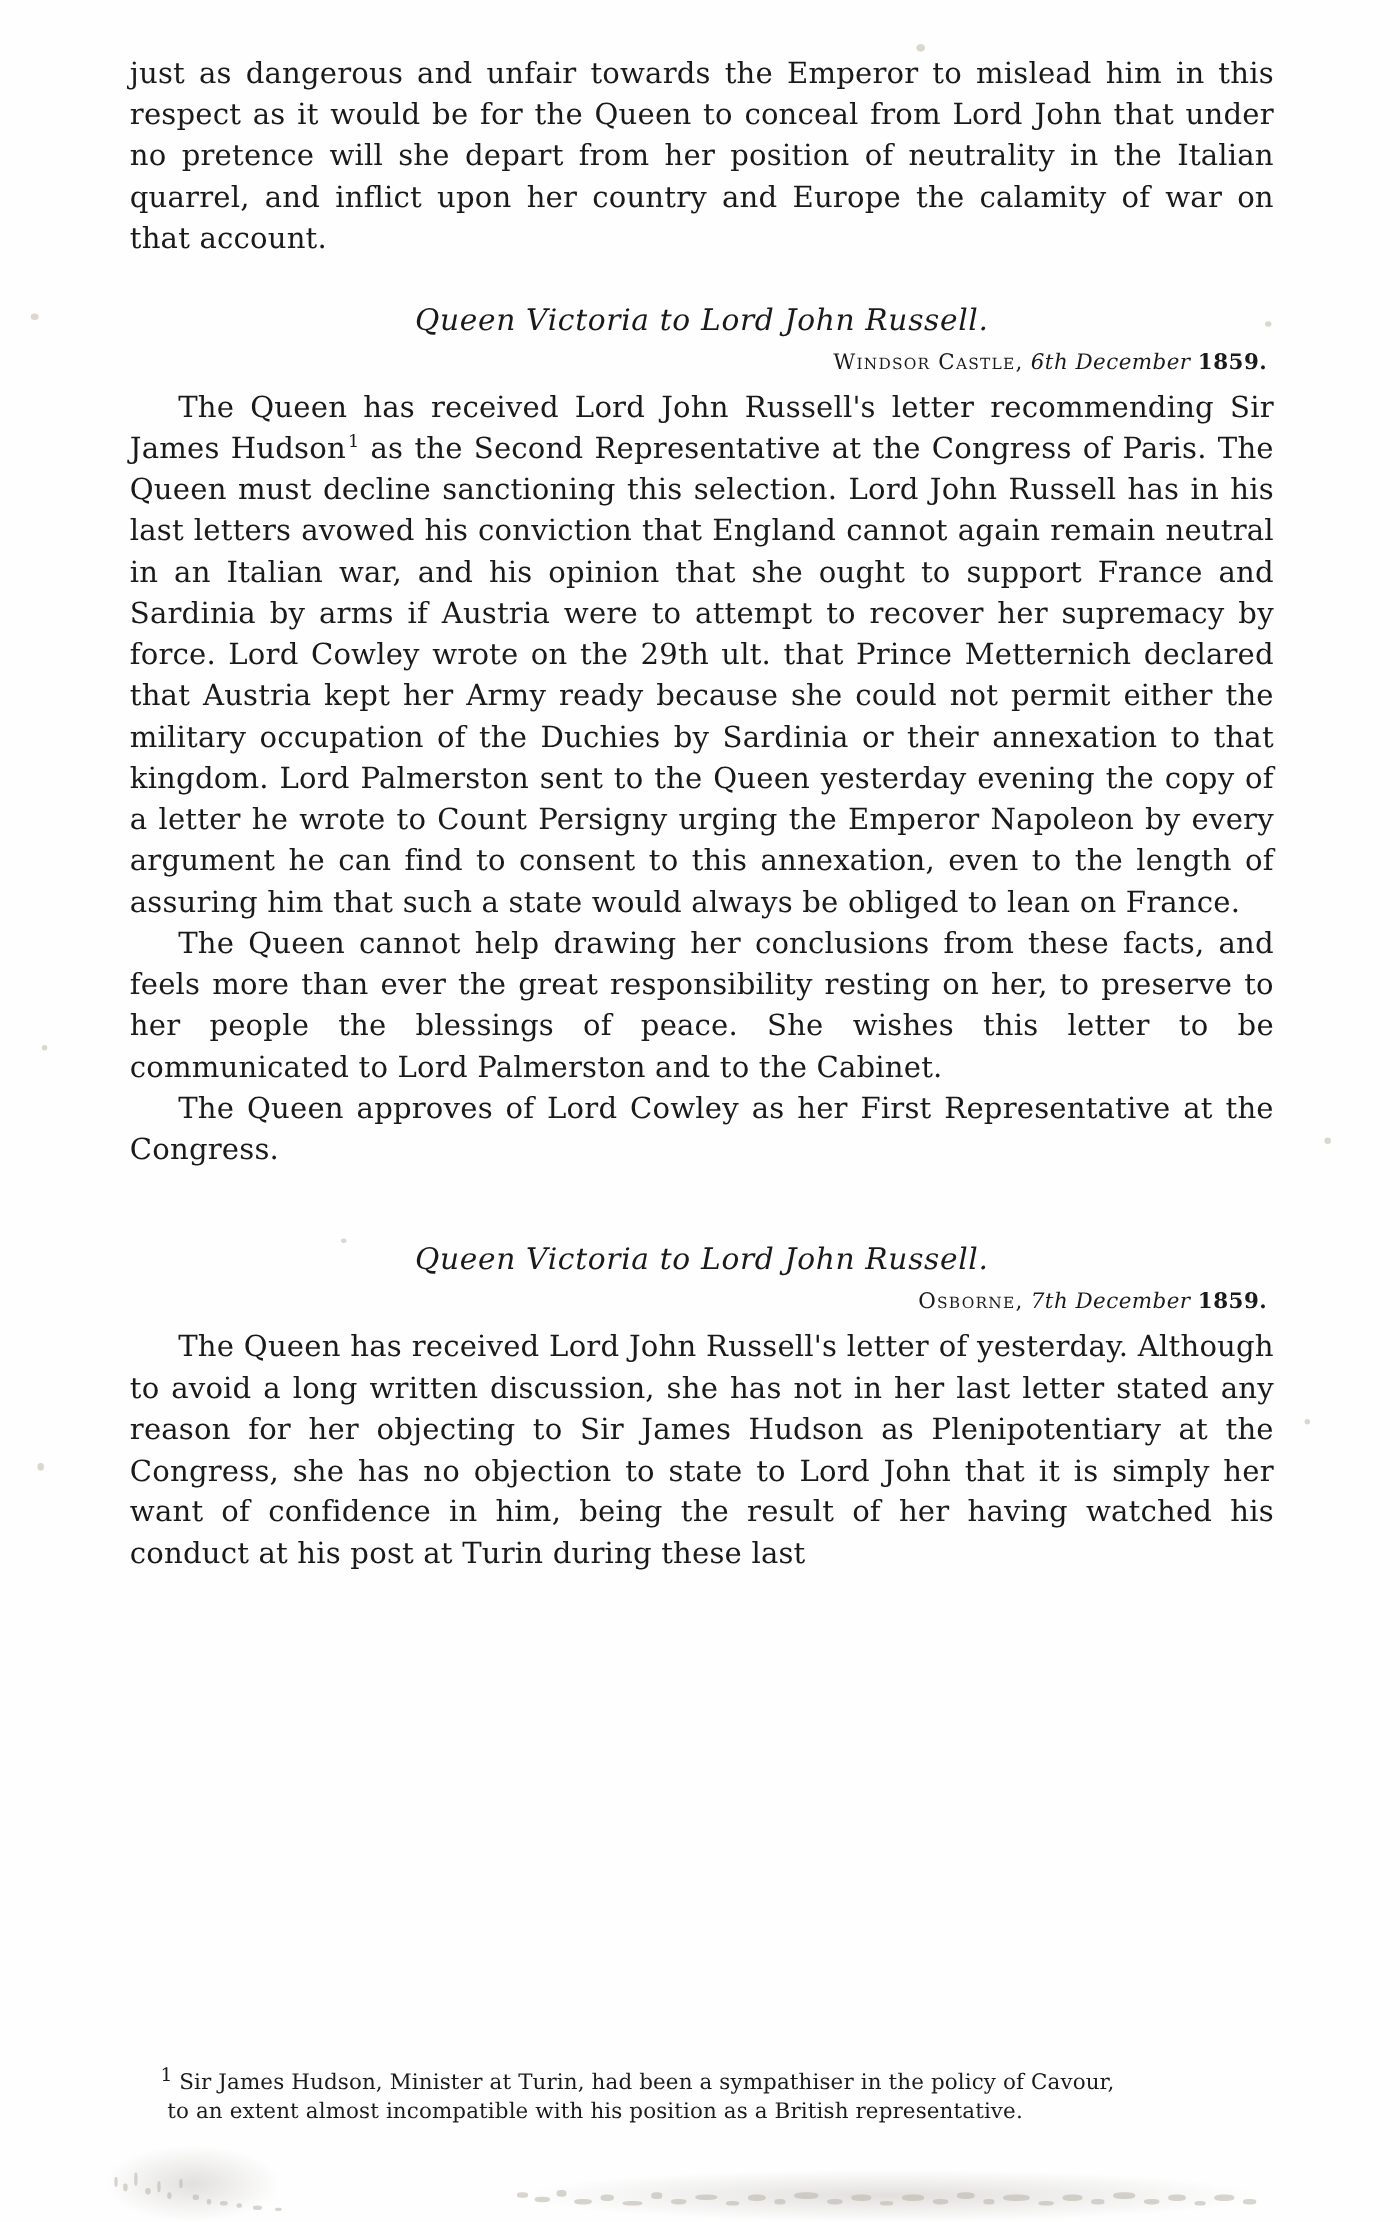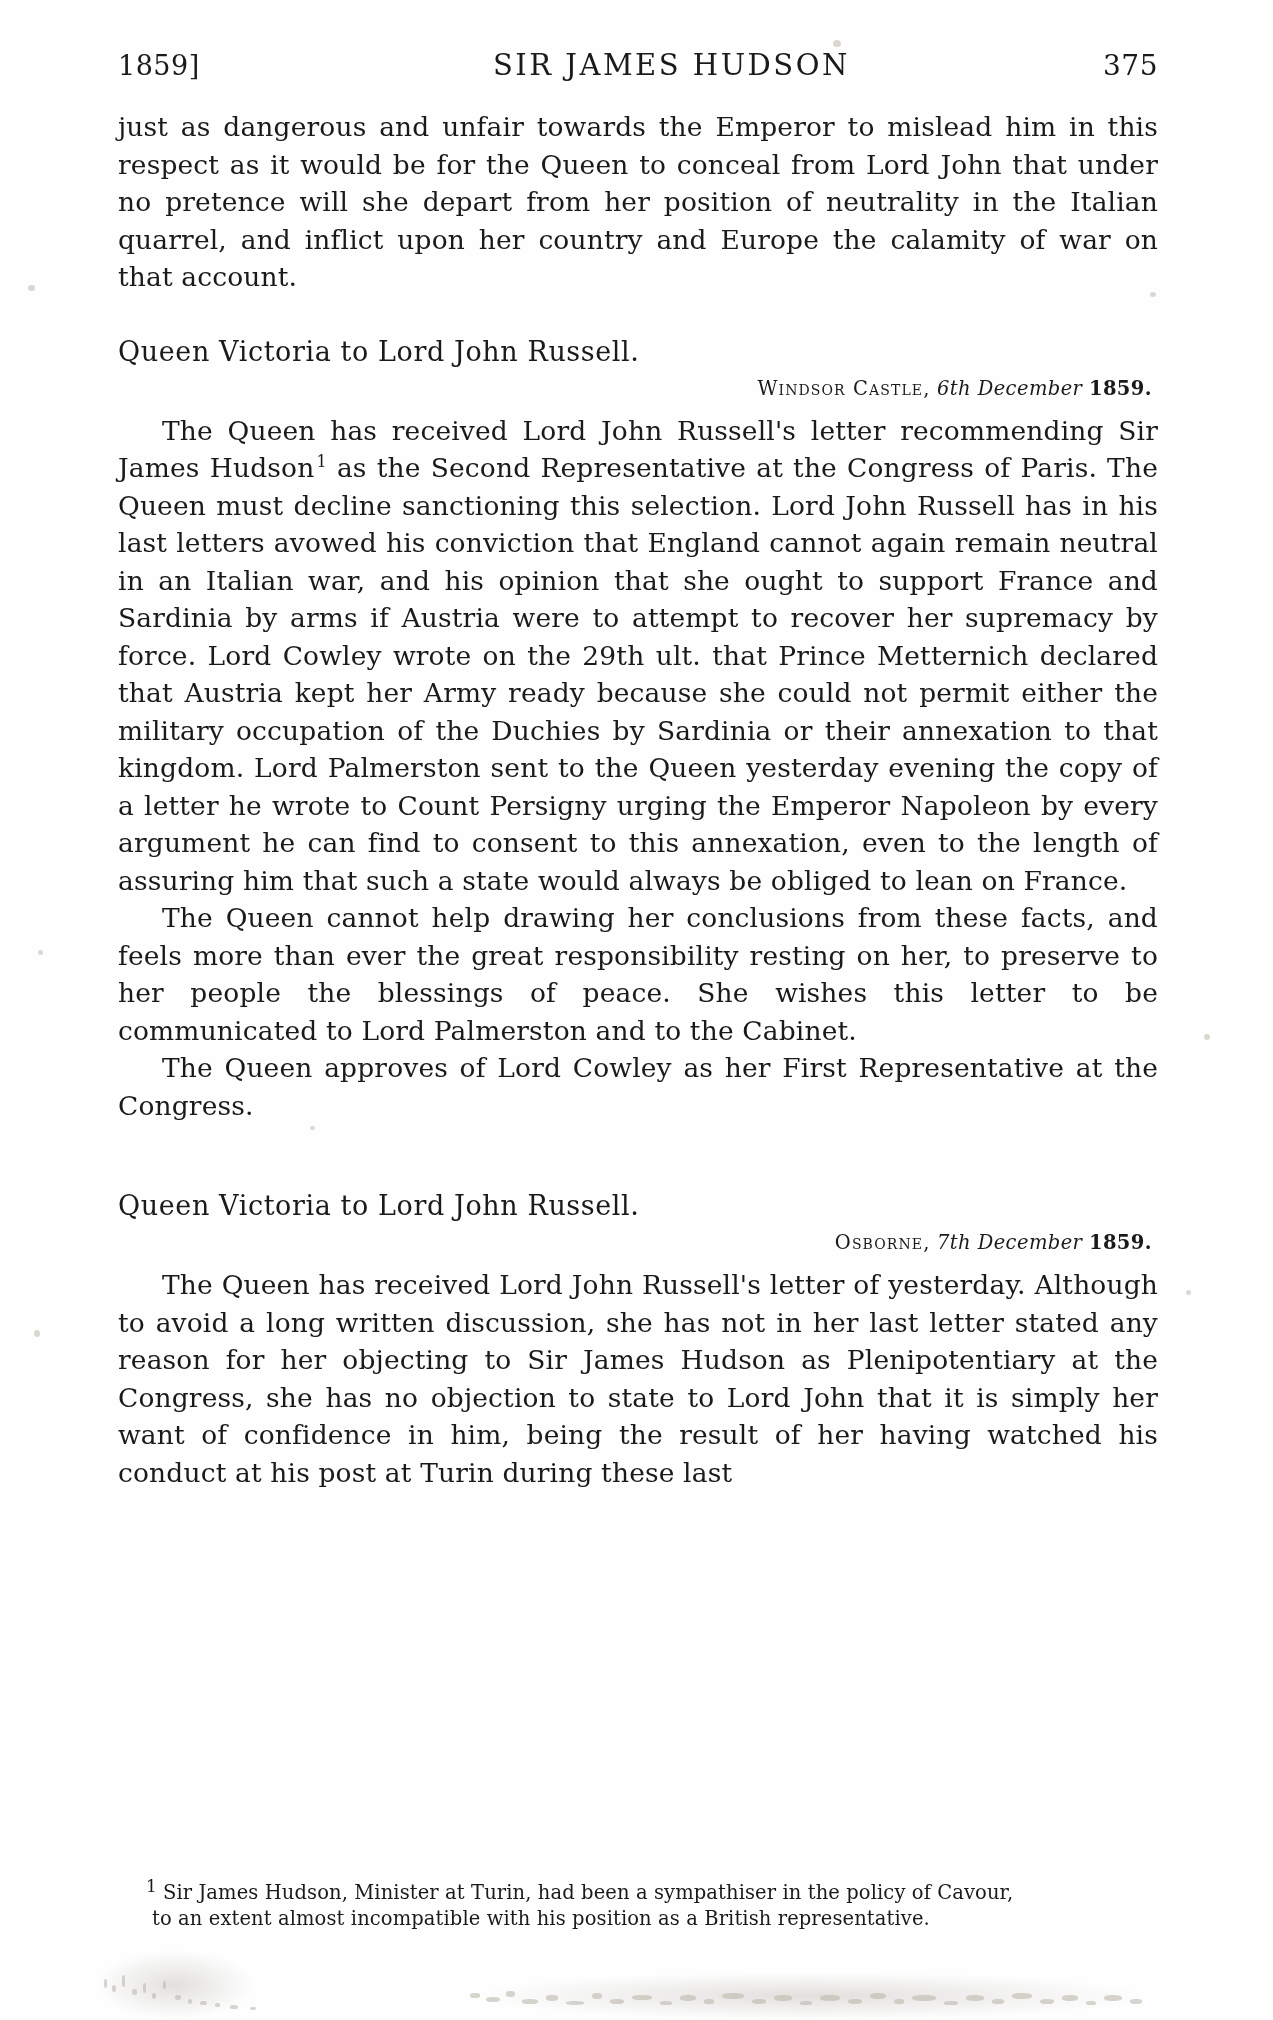--- a/index.html
+++ b/index.html
@@ -50,20 +50,22 @@
     text-justify: inter-word;
     margin: 0;
     letter-spacing: 0.15px;
     -webkit-hyphens: none;
     hyphens: none;
   }
   p.indent {
     text-indent: 44px;
   }
   .letter-heading {
+    text-align: center;
+    font-style: italic;
     font-size: 27px;
     letter-spacing: 0.6px;
     margin: 40px 0 10px 0;
   }
   .letter-heading.second {
     margin-top: 66px;
   }
   .dateline {
     text-align: right;
     font-size: 19.5px;
@@ -138,25 +140,20 @@
     border-radius: 40%;
   }
 </style>
 </head>
 <body>
 
 <div class="page">
 
   <div class="content">
 
-    <div class="running-head">
-      <span class="folio-left">1859]</span>
-      <span class="head-title">SIR  JAMES  HUDSON</span>
-      <span class="folio-right">375</span>
-    </div>
 
     <p class="body">just as dangerous and unfair towards the Emperor to mislead him in this respect as it would be for the Queen to conceal from Lord John that under no pretence will she depart from her position of neutrality in the Italian quarrel, and inflict upon her country and Europe the calamity of war on that account.</p>
 
     <div class="letter-heading">Queen Victoria to Lord John Russell.</div>
 
     <div class="dateline">
       <span class="place">Windsor Castle,</span>
       <span class="date">6th December</span>
       <span class="year">1859.</span>
     </div>

